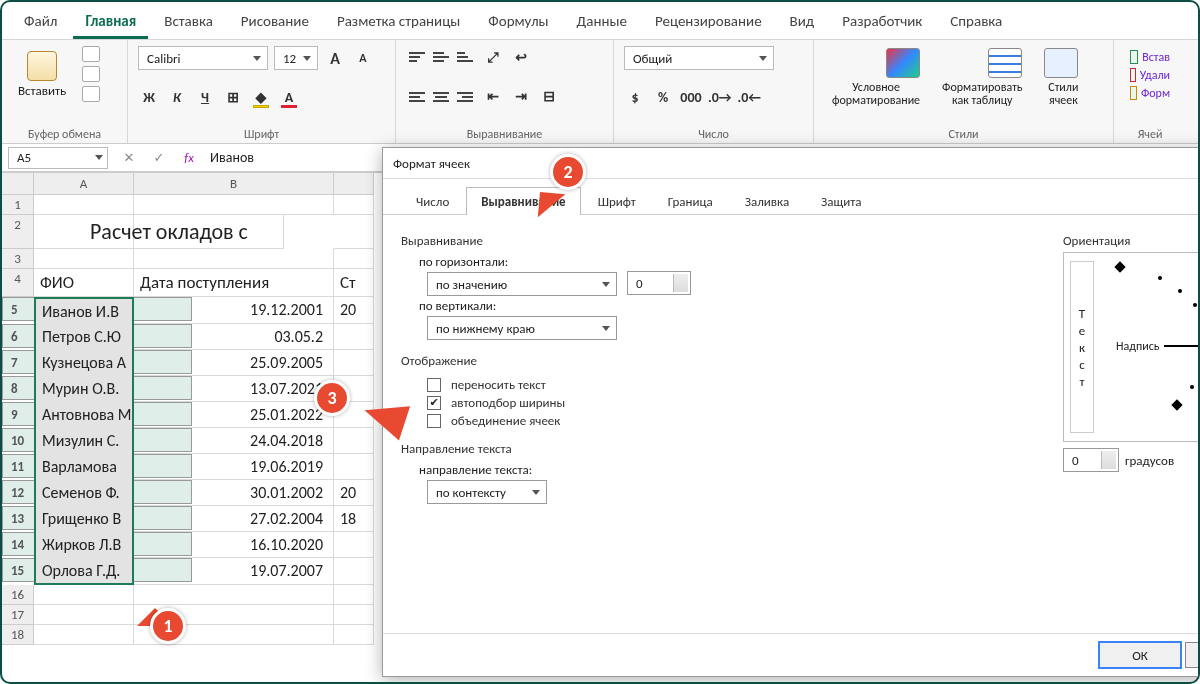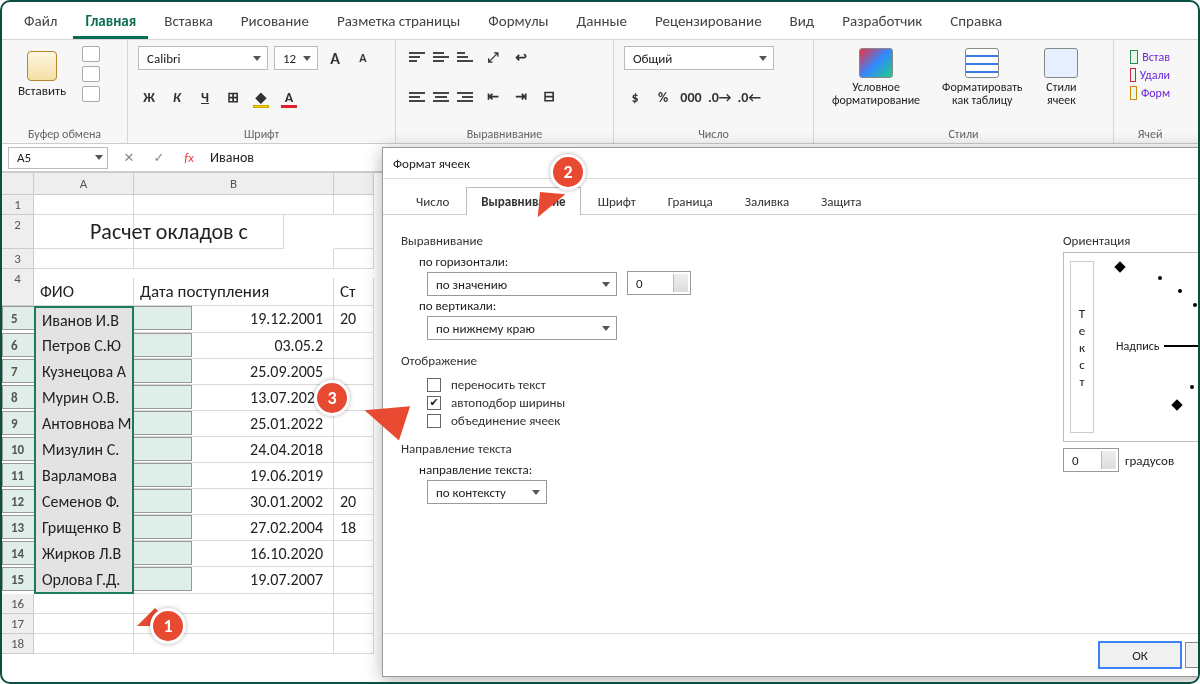--- a/index.html
+++ b/index.html
@@ -103,21 +103,21 @@
   .align-grid { display:flex; gap:2px; }
   .align-btn {
     width:22px;height:22px;display:flex;flex-direction:column;justify-content:center;gap:2px;padding:3px;
   }
   .align-line{height:2px;background:#444;}
   .num-box {
     border:1px solid #bbb;background:#fff;height:24px;width:150px;
     display:flex;align-items:center;padding:0 6px 0 8px;
   }
   .big-tool {
-    display:flex;flex-direction:column;align-items:center;gap:3px;text-align:center;
+    display:flex;flex-direction:column;align-items:flex-end;gap:3px;text-align:center;
     padding:2px 8px;font-size:12px;line-height:1.1;
   }
   .big-tool .glyph {width:34px;height:30px;border:1px solid #888;border-radius:3px;}
   .cf-glyph { background: linear-gradient(135deg,#e34,#38f,#2c8);}
   .tbl-glyph { background: repeating-linear-gradient(#fff 0 6px,#3a7de0 6px 8px), repeating-linear-gradient(90deg,#fff 0 6px,#3a7de0 6px 8px);}
   .sty-glyph { background: linear-gradient(#e6f0ff,#e6f0ff);}
   .right-strip {
     display:flex;flex-direction:column;gap:4px;padding:4px 6px;font-size:12px;color:#6d28d9;
   }
   .right-strip div{display:flex;align-items:center;gap:4px;}
@@ -138,21 +138,21 @@
     display:grid;
     grid-template-columns: 32px 100px 200px 40px;
     font-size:16px;
     border-top:1px solid #ccc;
   }
   .hdr{background:#eee;border-right:1px solid #ccc;border-bottom:1px solid #ccc;text-align:center;font-size:13px;padding:3px 0;color:#555;}
   .rh{background:#eee;border-right:1px solid #ccc;border-bottom:1px solid #ccc;text-align:center;font-size:13px;color:#555;padding:2px 0;}
   .rh.sel{background:#dfeee8;font-weight:600;}
   .cell{border-right:1px solid #d9d9d9;border-bottom:1px solid #d9d9d9;padding:3px 6px;white-space:nowrap;overflow:hidden;text-overflow:clip;}
   .title-cell{font-size:20px;}
-  .colh{font-weight:normal;font-size:17px;margin-top:9px;}
+  .colh{font-weight:normal;font-size:17px;}
   .sel-col{border:2px solid #1c7c55;background:#e3e3e3;}
   .sel-top{border-bottom:none;}
   .sel-mid{border-top:none;border-bottom:none;}
   .sel-bot{border-top:none;}
   .date-cell{text-align:right;padding-right:10px;}
   
   .dialog {
     position:absolute;
     left:380px; top:145px;
     width:900px; height:530px;
@@ -363,21 +363,21 @@
 </div>
 
 <div class="editbar">
   <div class="namebox">
     <span>A5</span>
       <span class="dd-arrow"></span>
   </div>
   <div class="fx-zone">
     <span class="fx-btn">✕</span>
     <span class="fx-btn">✓</span>
-    <span class="fx-btn" style="font-style:italic;color:#ef4444">fx</span>
+    <span class="fx-btn" style="font-style:italic;color:#a21caf">fx</span>
   </div>
   <div class="formula">Иванов</div>
 </div>
 
 <div class="sheet" id="sheet">
   <div class="hdr"></div>
   <div class="hdr">A</div>
   <div class="hdr">B</div>
   <div class="hdr"></div>
 <div class="rh">1</div>

